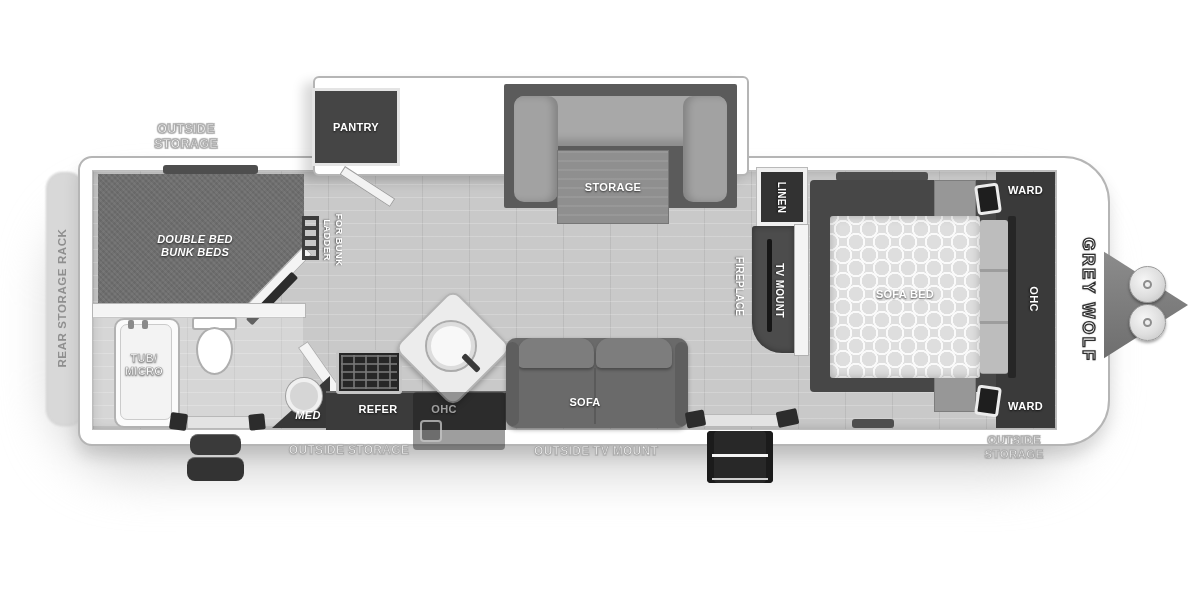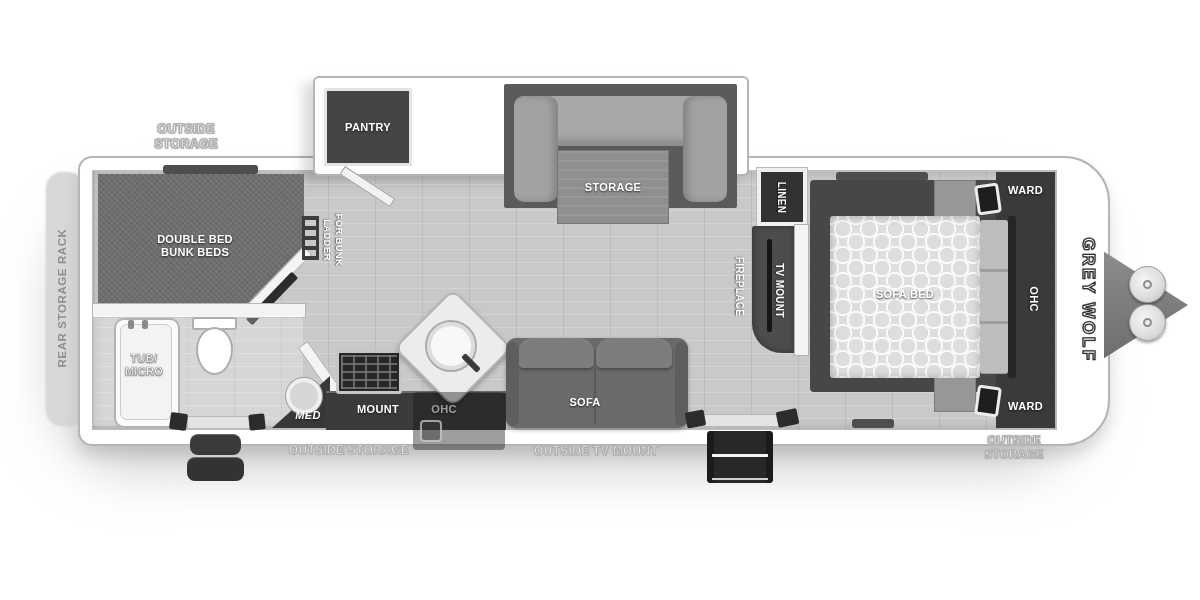--- a/index.html
+++ b/index.html
@@ -19,21 +19,21 @@
   .body-shell{left:78px;top:156px;width:1028px;height:286px;background:#fff;border:2px solid #b5b5b5;
     border-radius:14px 46px 46px 14px;box-shadow:0 10px 16px rgba(0,0,0,.12);}
   .floor{left:92px;top:170px;width:963px;height:258px;background-color:#c9c9c9;
     background-image:
       repeating-linear-gradient(180deg, rgba(255,255,255,.20) 0 1px, rgba(255,255,255,0) 1px 13px),
       repeating-linear-gradient(90deg, rgba(90,90,90,.12) 0 1px, rgba(0,0,0,0) 1px 47px);
     border:1px solid #bdbdbd;box-shadow:inset 0 0 12px rgba(0,0,0,.18);}
   
   .slide-box{left:313px;top:76px;width:432px;height:96px;background:#fff;border:2px solid #b5b5b5;
     border-radius:6px;box-shadow:-10px 6px 12px rgba(0,0,0,.15);}
-  .pantry{left:324px;top:88px;width:88px;height:78px;background:#454545;border:3px solid #e4e4e4;
+  .pantry{left:312px;top:88px;width:88px;height:78px;background:#454545;border:3px solid #e4e4e4;
     box-sizing:border-box;display:flex;align-items:center;justify-content:center;}
   .pantry-door{left:345px;top:166px;width:58px;height:8px;background:#f2f2f2;border:1px solid #9f9f9f;
     transform-origin:0 0;transform:rotate(33deg);}
   .refer{left:424px;top:88px;width:76px;height:76px;background:#3f3f3f;display:flex;align-items:center;justify-content:center;}
   .dinette-box{left:504px;top:84px;width:233px;height:124px;background:#5b5b5b;border-radius:2px;}
   .din-back{left:514px;top:96px;width:213px;height:50px;background:#a8a8a8;border-radius:10px;box-shadow:inset 0 -6px 8px rgba(0,0,0,.18);}
   .din-l{left:514px;top:96px;width:44px;height:106px;background:#a2a2a2;border-radius:10px;box-shadow:inset -5px 0 7px rgba(0,0,0,.18);}
   .din-r{left:683px;top:96px;width:44px;height:106px;background:#a2a2a2;border-radius:10px;box-shadow:inset 5px 0 7px rgba(0,0,0,.18);}
   .din-table{left:557px;top:150px;width:110px;height:72px;background:#8f8f8f;border:1px solid #767676;
     display:flex;align-items:center;justify-content:center;
@@ -44,21 +44,21 @@
   .linen span{transform:rotate(90deg);white-space:nowrap;}
   .window{background:#4e4e4e;border-radius:3px;height:9px;}
   .win-bunk{left:163px;top:165px;width:95px;}
   .win-bed-top{left:836px;top:172px;width:92px;}
   .win-bed-bot{left:852px;top:419px;width:42px;}
   
   .bunk-room{left:98px;top:174px;width:206px;height:133px;background-color:#6e6e6e;
     background-image:repeating-linear-gradient(45deg, rgba(255,255,255,.06) 0 2px, rgba(0,0,0,0) 2px 4px),
       repeating-linear-gradient(-45deg, rgba(0,0,0,.06) 0 2px, rgba(0,0,0,0) 2px 4px);
     clip-path:polygon(0 0,100% 0,100% 58%,73% 100%,0 100%);}
-  .bunk-label{left:115px;top:233px;width:160px;text-align:center;font-size:12.5px;line-height:1.15;}
+  .bunk-label{left:115px;top:233px;width:160px;text-align:center;font-size:12.5px;line-height:1.15;font-style:italic;}
   .diag-wall{left:235px;top:275px;width:84px;height:10px;background:#f4f4f4;border:1px solid #aeaeae;transform:rotate(-46deg);}
   .diag-door{left:239px;top:294px;width:66px;height:9px;background:#2c2c2c;border-radius:2px;transform:rotate(-46deg);}
   .ladder{left:302px;top:216px;width:17px;height:44px;box-sizing:border-box;
     border-left:3px solid #3d3d3d;border-right:3px solid #3d3d3d;
     background:repeating-linear-gradient(180deg,#3d3d3d 0 4px, rgba(0,0,0,0) 4px 10px);}
   .ladder-label{left:316px;top:208px;width:34px;height:64px;display:flex;align-items:center;justify-content:center;}
   .ladder-label .rot{transform:rotate(90deg);display:flex;flex-direction:column-reverse;line-height:1.25;
     white-space:nowrap;text-align:center;}
   
   .bath-wall{left:92px;top:303px;width:212px;height:13px;background:#f4f4f4;border:1px solid #b5b5b5;}
@@ -224,21 +224,21 @@
   <div class="abs med-corner"></div>
   <div class="abs med-sink"></div>
   <div class="abs med-label wlabel">MED</div>
 
   <div class="abs counter"></div>
   <div class="abs range"></div>
   <div class="abs range-grid"></div>
   <div class="abs sink-counter"></div>
   <div class="abs sink-bowl"></div>
   <div class="abs sink-faucet"></div>
-  <div class="abs micro-label wlabel">MOUNT</div>
+  <div class="abs micro-label wlabel">REFER</div>
   <div class="abs ohc-k-label wlabel">OHC</div>
   <div class="abs ok-overlay"></div>
   <div class="abs ok-handle"></div>
 
   <div class="abs sofa"></div>
   <div class="abs sofa-back sb-l"></div>
   <div class="abs sofa-back sb-r"></div>
   <div class="abs sofa-arm sa-l"></div>
   <div class="abs sofa-arm sa-r"></div>
   <div class="abs sofa-div"></div>

